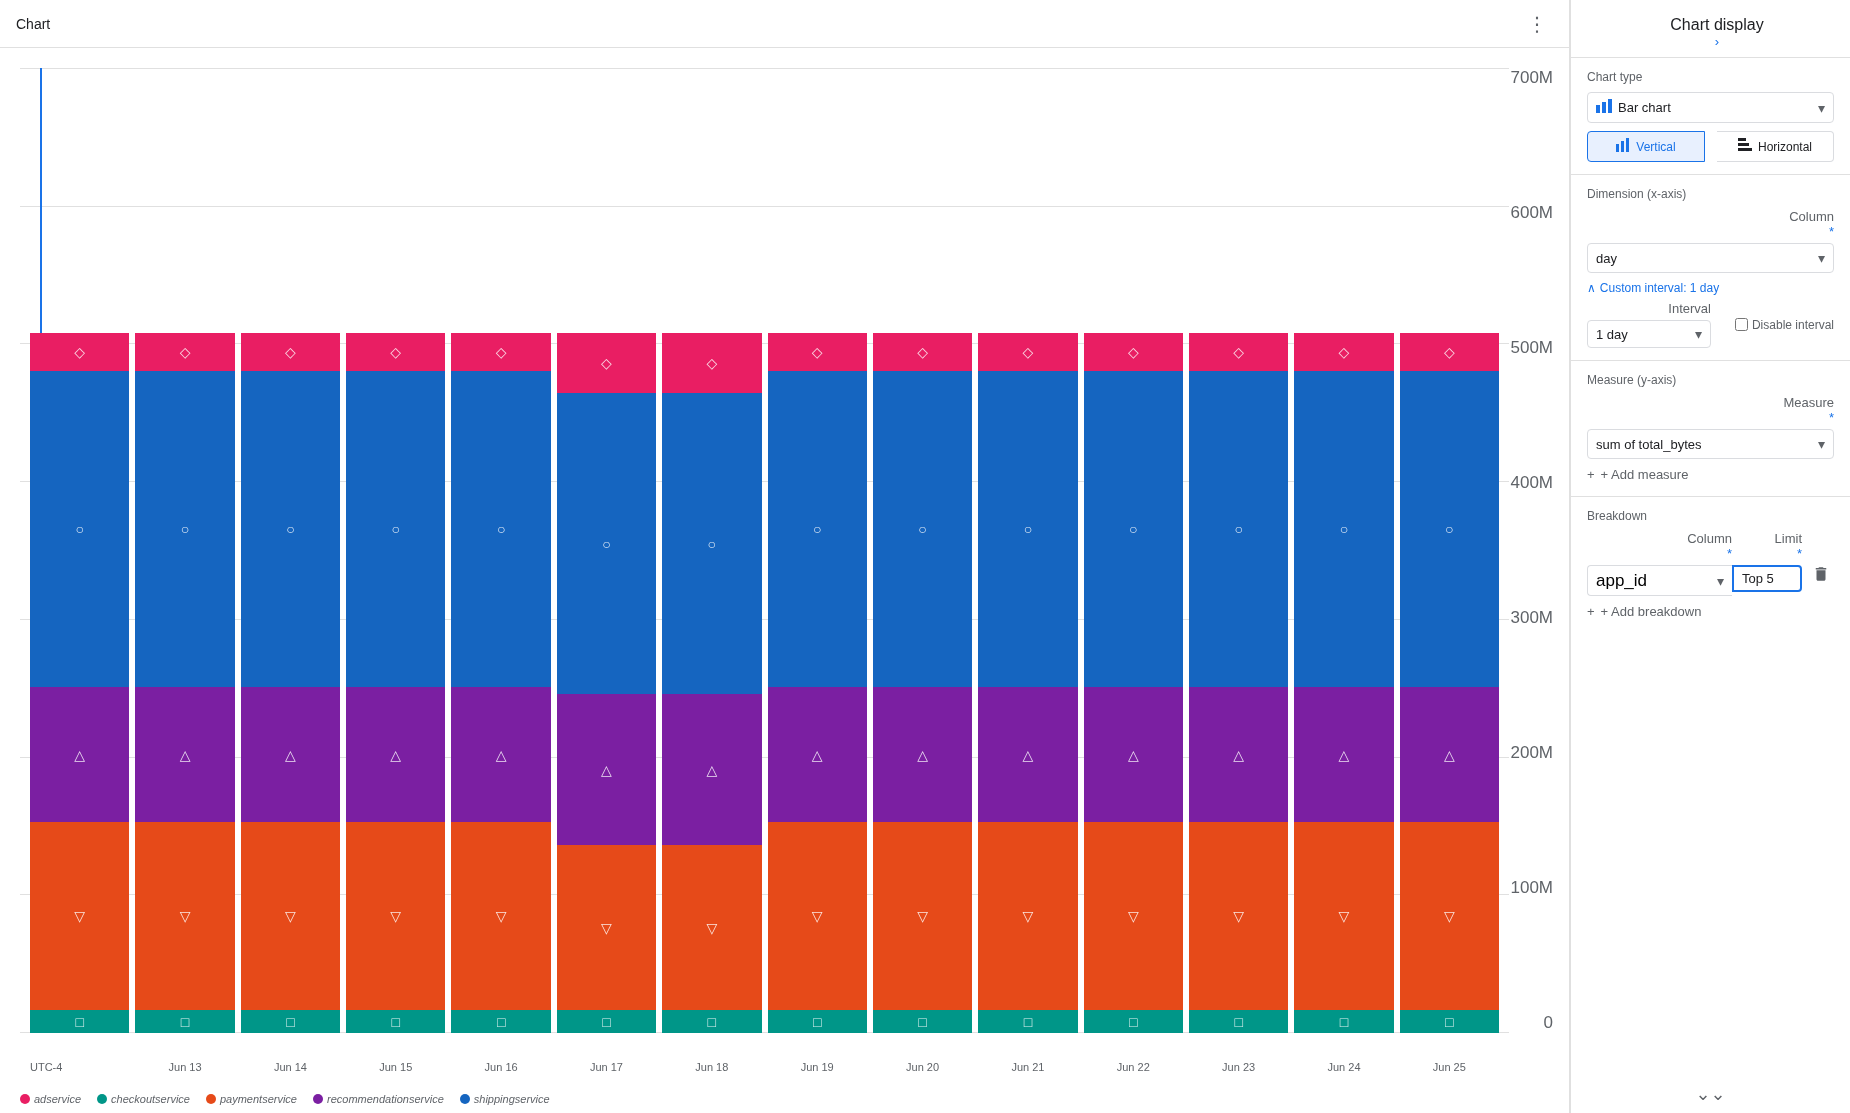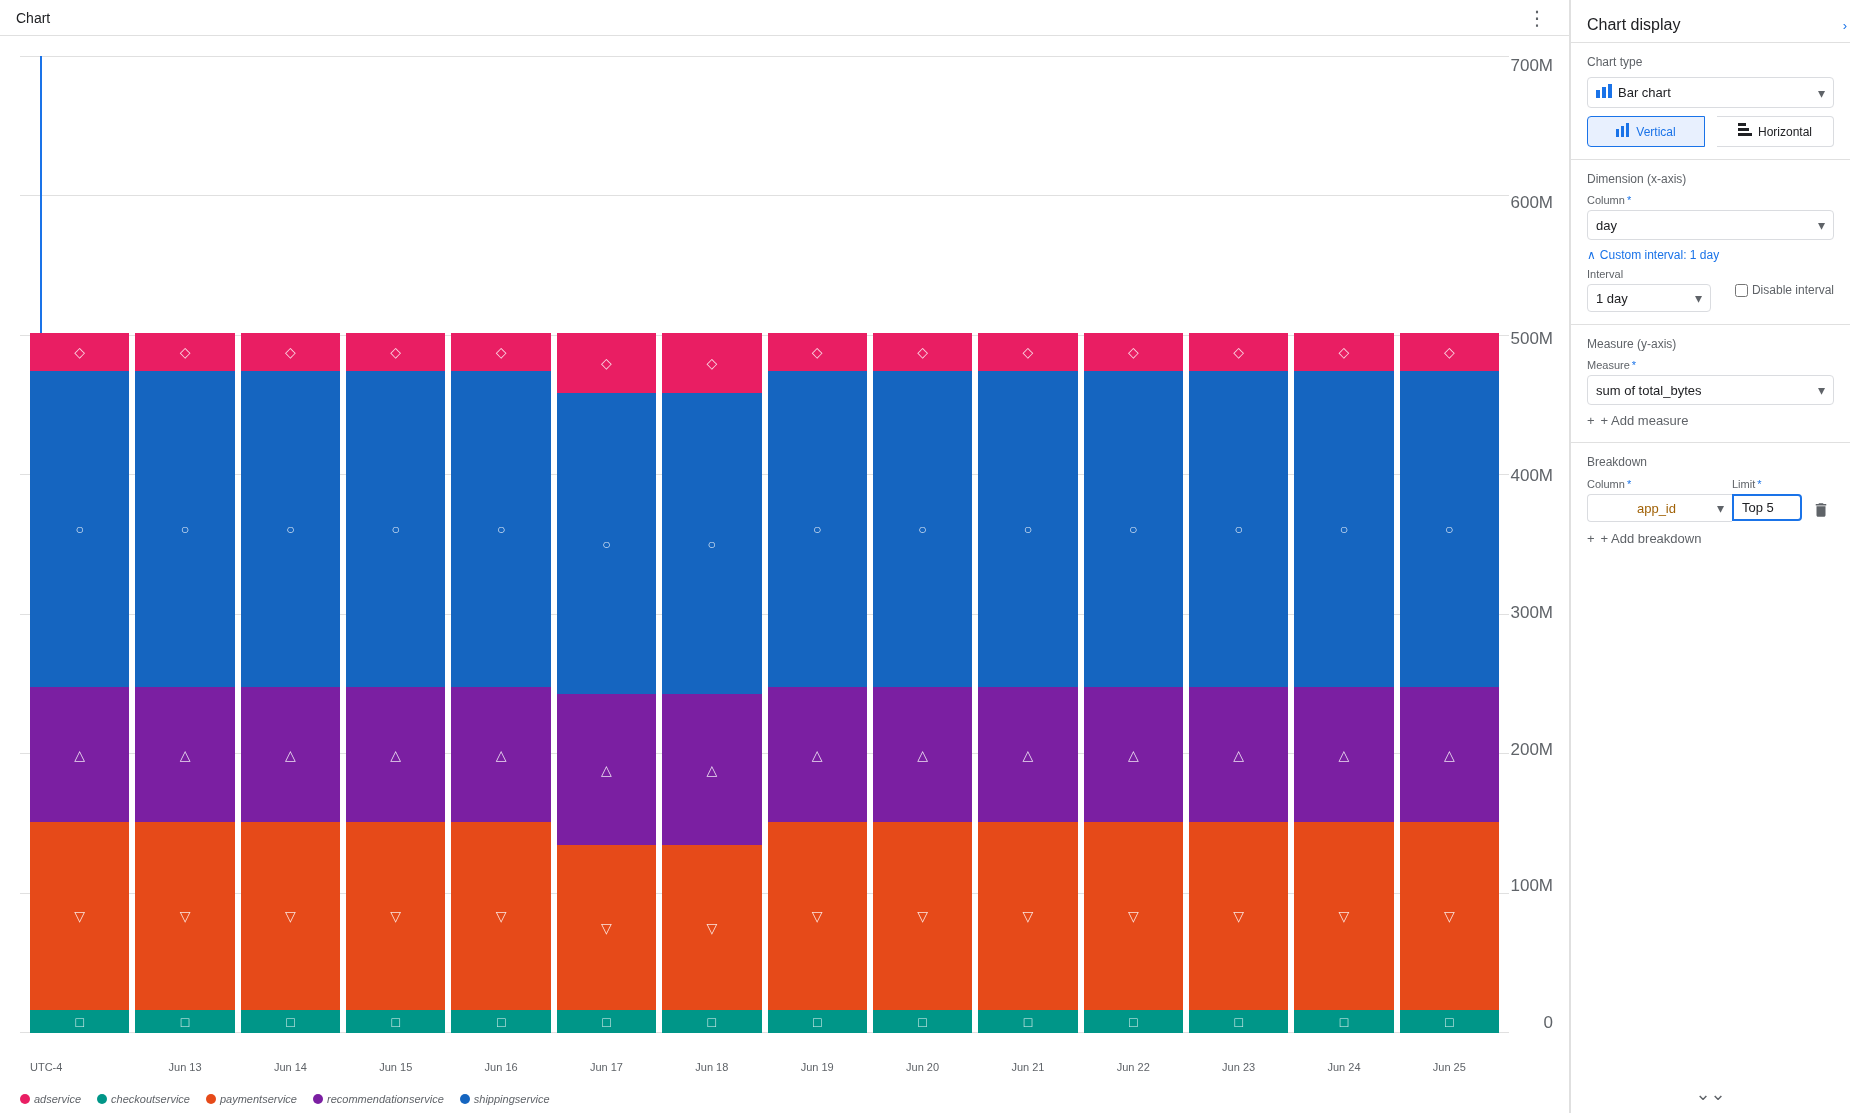--- a/index.html
+++ b/index.html
@@ -13,21 +13,21 @@
       border-right: 1px solid #e0e0e0;
       min-width: 0;
     }
 
     .chart-header {
       display: flex;
       align-items: center;
       justify-content: space-between;
       padding: 12px 16px;
       border-bottom: 1px solid #e0e0e0;
-      height: 36px;
+      height: 48px;
     }
 
     .chart-title {
       font-size: 14px;
       font-weight: 500;
       color: #202124;
     }
 
     .chart-menu-icon {
       cursor: pointer;
@@ -173,20 +173,21 @@
       overflow-y: auto;
       border-left: 1px solid #e0e0e0;
     }
 
     .panel-header {
       display: flex;
       align-items: center;
       justify-content: space-between;
       padding: 16px 3px 8px 16px;
       border-bottom: 1px solid #e0e0e0;
+      flex-direction: column;
     }
 
     .panel-title {
       font-size: 16px;
       font-weight: 500;
       color: #202124;
     }
 
     .panel-collapse-btn {
       cursor: pointer;
@@ -245,23 +246,24 @@
       font-weight: 500;
     }
 
     .dimension-section { padding: 12px 16px; border-bottom: 1px solid #e0e0e0; }
     .measure-section   { padding: 12px 16px; border-bottom: 1px solid #e0e0e0; }
     .breakdown-section { padding: 12px 16px; }
 
     .field-label-row {
       display: flex;
       align-items: flex-end;
-      font-size: 11px;
+      font-size: 13px;
       color: #5f6368;
       margin-bottom: 4px;
+      flex-direction: column;
     }
 
     .required-star {
       color: #1a73e8;
       margin-left: 2px;
     }
 
     .field-select-wrapper {
       display: flex;
       align-items: center;
@@ -357,26 +359,25 @@
       border-radius: 4px 0 0 4px;
       border-right: none;
       padding: 5px 8px;
       flex: 1;
       background: #fff;
     }
 
     .breakdown-col-wrapper select {
       border: none;
       outline: none;
-      font-size: 13px;
-      color: #a16207;
+      font-size: 17px;
+      color: #000000;
       background: transparent;
       flex: 1;
       appearance: none;
-      text-align: center;
     }
 
     .breakdown-limit-wrapper {
       display: flex;
       align-items: center;
       border: 2px solid #1a73e8;
       border-radius: 0 4px 4px 0;
       padding: 4px 8px;
       background: #fff;
     }

